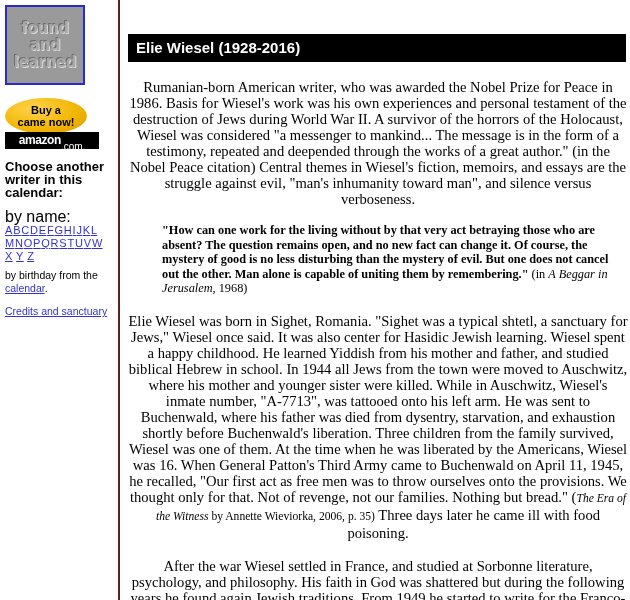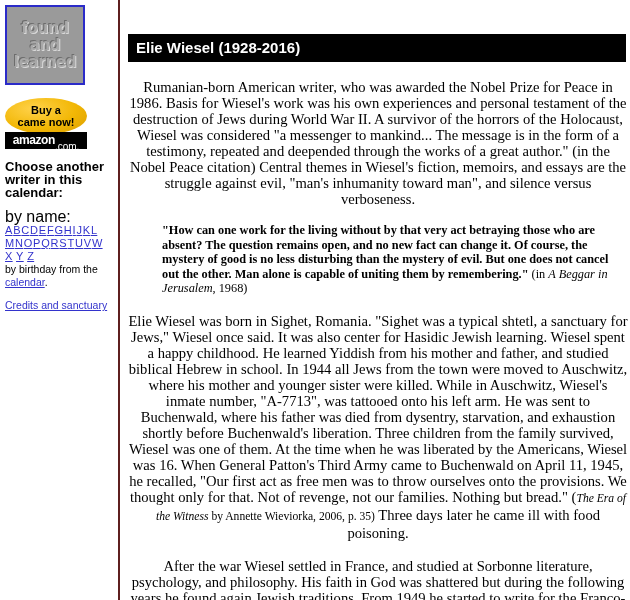--- a/index.html
+++ b/index.html
@@ -81,21 +81,21 @@
     flex-direction: column;
     align-items: center;
     justify-content: center;
     font-family: "Liberation Sans", sans-serif;
     font-weight: bold;
     font-size: 11px;
     line-height: 12px;
     color: #000;
   }
   .amazon-bar {
-    width: 82px;
+    width: 94px;
     height: 17px;
     background: #000;
     display: flex;
     align-items: center;
     justify-content: center;
     margin-top: -2px;
   }
   .amazon-bar .az-main {
     font-family: "Liberation Sans", sans-serif;
     font-weight: bold;
@@ -127,20 +127,21 @@
   .alpha a {
     color: #3333cc;
     text-decoration: underline;
     font-size: 11px;
     letter-spacing: 0.3px;
     margin-right: 0.5px;
   }
   .sb-block {
     margin-bottom: 10px;
     width: 106px;
+    margin-top: 6px;
   }
   .sb-block a, .sb-link {
     color: #3333cc;
     text-decoration: underline;
   }
   .sb-strong-link {
     font-weight: bold;
     color: #3333cc;
     text-decoration: underline;
   }

